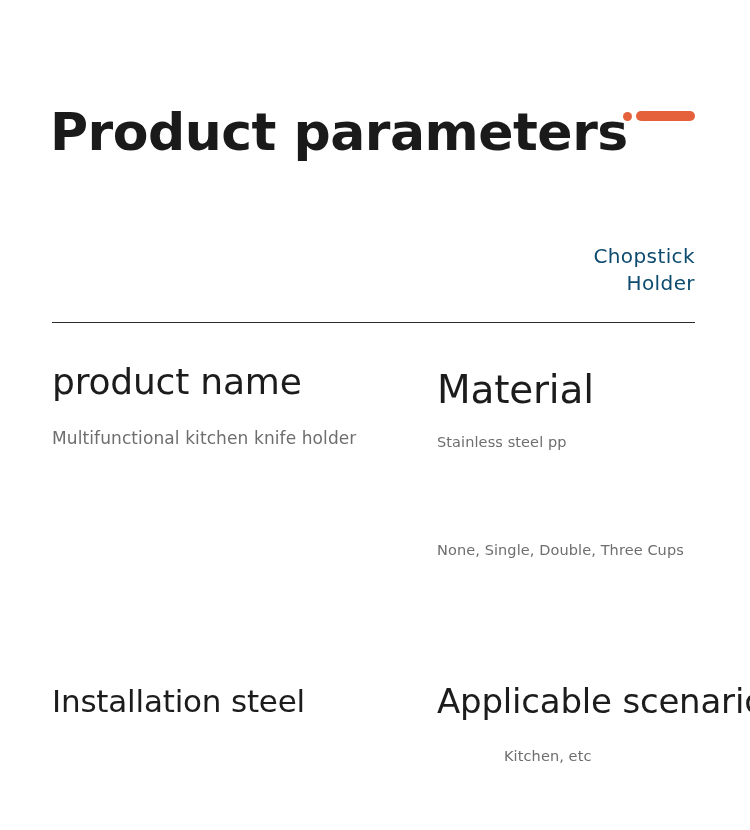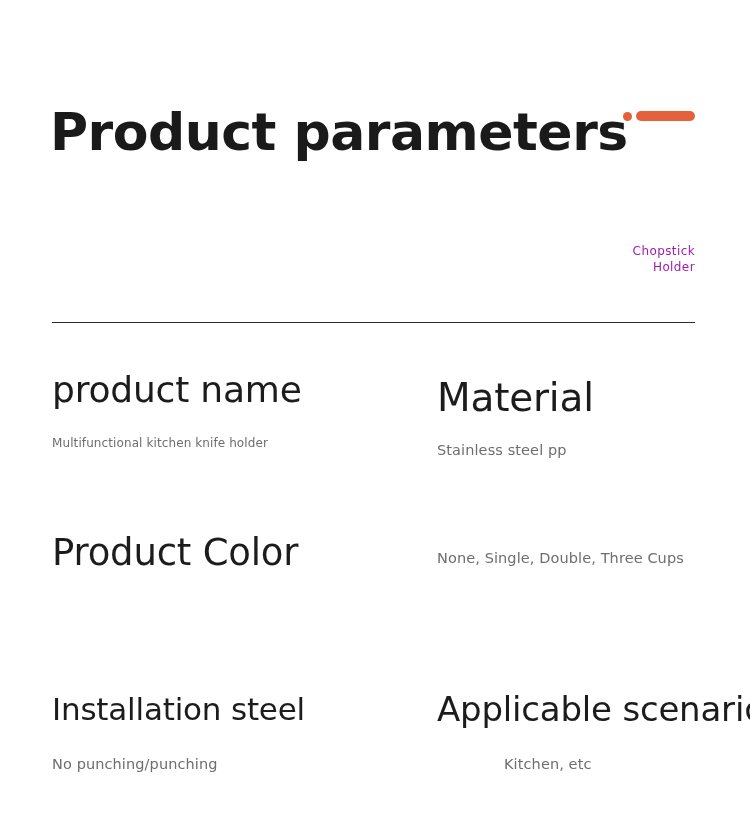--- a/index.html
+++ b/index.html
@@ -71,24 +71,24 @@
     background: #e4613c;
   }
 
   
   .category-label {
     position: absolute;
     right: 55px;
     top: 243px;
     width: 220px;
     text-align: right;
-    font-size: 12px;
+    font-size: 20px;
     font-weight: 400;
     letter-spacing: 0.4px;
-    color: #a21caf;
+    color: #0c4a6e;
     line-height: 1.35;
   }
   .category-label span {
     display: block;
   }
 
   
   .divider {
     position: absolute;
     left: 52px;
@@ -106,21 +106,21 @@
     width: 750px;
   }
 
   .spec-row {
     position: relative;
     height: 160px;
   }
 
   .spec-cell {
     position: absolute;
-    top: 8px;
+    top: 0;
   }
   .spec-cell.left  { left: 52px;  width: 360px; }
   .spec-cell.right { left: 417px; width: 333px; margin-left: 20px; }
 
   .spec-title {
     font-family: "DejaVu Sans", "Liberation Sans", sans-serif;
     font-weight: 400;
     color: #1c1c1c;
     line-height: 1.12;
     white-space: nowrap;
@@ -129,21 +129,21 @@
   .spec-value {
     font-family: "DejaVu Sans", "Liberation Sans", sans-serif;
     font-weight: 400;
     color: #6e6e6e;
     white-space: nowrap;
     letter-spacing: 0.1px;
   }
 
   
   .r1 .left  .spec-title { font-size: 36px; padding-top: 10px; }
-  .r1 .left  .spec-value { font-size: 12px; padding-top: 26px; }
+  .r1 .left  .spec-value { font-size: 17px; padding-top: 26px; }
   .r1 .right .spec-title { font-size: 39px; padding-top: 16px; }
   .r1 .right .spec-value { font-size: 14.5px; padding-top: 22px; }
 
   
   .r2 .left  .spec-title { font-size: 37px; padding-top: 12px; }
   .r2 .left  .spec-value { font-size: 14.5px; padding-top: 25px; }
   .r2 .right .spec-title { font-size: 37px; padding-top: 12px; }
   .r2 .right .spec-value { font-size: 14.5px; padding-top: 30px; }
 
   
@@ -183,31 +183,29 @@
         <div class="spec-value">Multifunctional kitchen knife holder</div>
       </div>
       <div class="spec-cell right">
         <div class="spec-title">Material</div>
         <div class="spec-value">Stainless steel pp</div>
       </div>
     </div>
 
     <div class="spec-row r2">
       <div class="spec-cell left">
-        <div class="spec-title">Product Color</div>
       </div>
       <div class="spec-cell right">
         <div class="spec-value">None, Single, Double, Three Cups</div>
       </div>
     </div>
 
     <div class="spec-row r3">
       <div class="spec-cell left">
         <div class="spec-title">Installation steel</div>
-        <div class="spec-value">No punching/punching</div>
       </div>
       <div class="spec-cell right">
         <div class="spec-title">Applicable scenarios</div>
         <div class="spec-value">Kitchen, etc</div>
       </div>
     </div>
 
   </div>
 
 </div>

